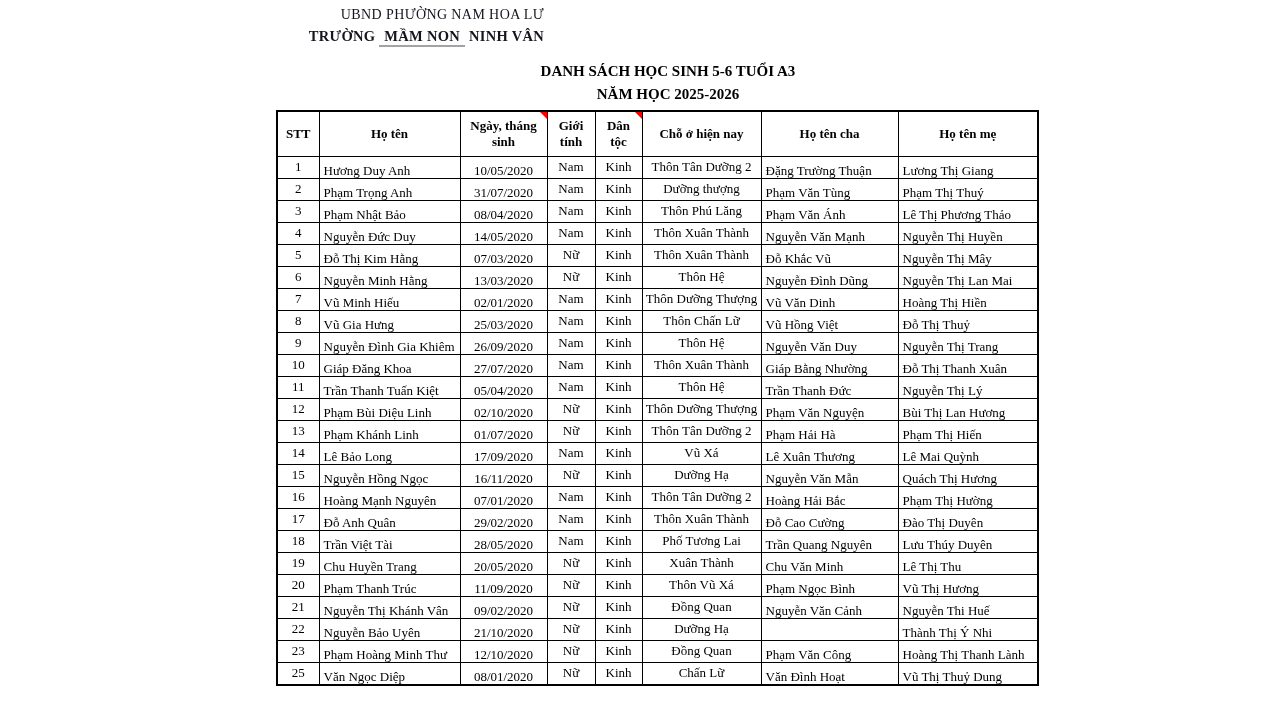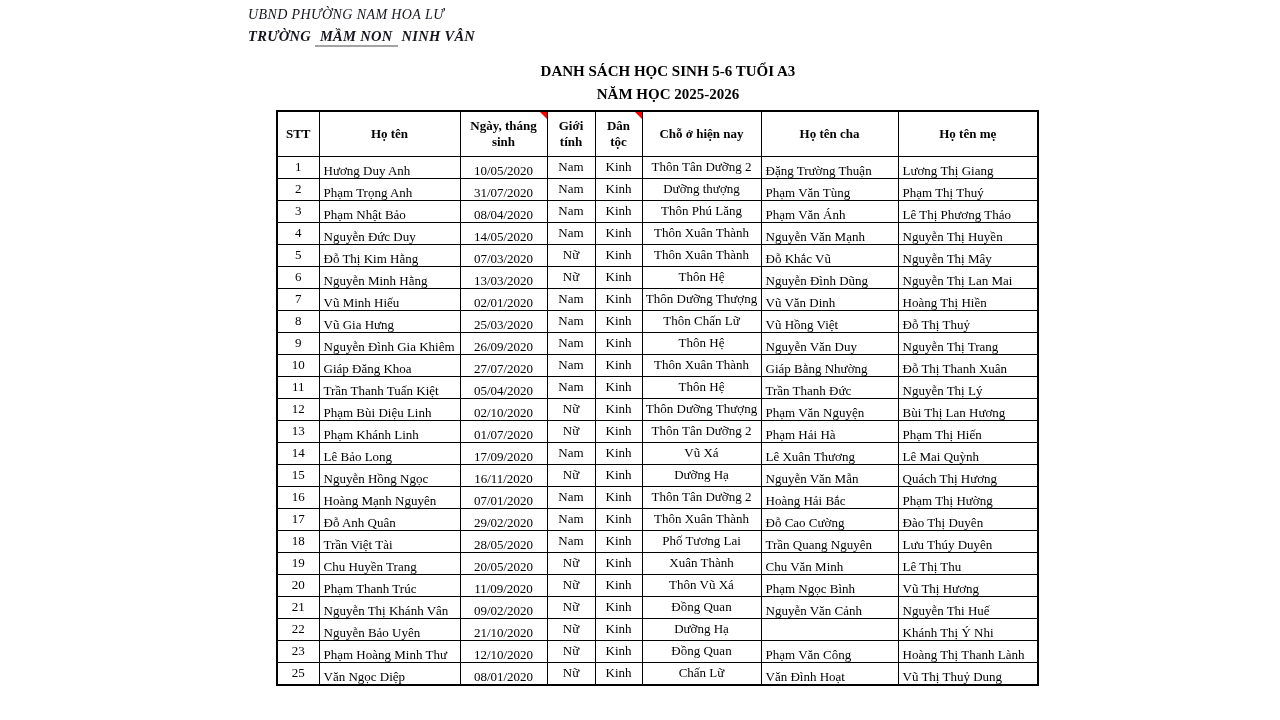--- a/index.html
+++ b/index.html
@@ -7,23 +7,22 @@
     width: 1280px; height: 720px;
     overflow: hidden;
     background: #ffffff;
     font-family: "Liberation Serif", "DejaVu Serif", serif;
     color: #000;
     position: relative;
   }
   .org-block {
     position: absolute;
     top: 7px; left: 248px; width: 296px;
-    text-align: left;
+    text-align: right;
     color: #15151d;
-    font-style: italic;
   }
   .org-line1 { font-size: 14px; letter-spacing: 0.4px; }
   .org-line2 { font-size: 14.5px; font-weight: bold; margin-top: 5px; letter-spacing: 0.3px; }
   .school-underlined {
     border-bottom: 2px solid #a3a3a3;
     padding: 0 5px 1px 5px;
   }
   .title-block {
     position: absolute;
     top: 60px; left: 418px; width: 500px;
@@ -326,21 +325,21 @@
         <td class="col-mother">Nguyễn Thi Huế</td>
       </tr>
       <tr>
         <td class="col-stt">22</td>
         <td class="col-name">Nguyễn Bảo Uyên</td>
         <td class="col-dob">21/10/2020</td>
         <td class="col-gender">Nữ</td>
         <td class="col-ethnic">Kinh</td>
         <td class="col-address">Dưỡng Hạ</td>
         <td class="col-father"></td>
-        <td class="col-mother">Khánh Thị Ý Nhi</td>
+        <td class="col-mother">Thành Thị Ý Nhi</td>
       </tr>
       <tr>
         <td class="col-stt">23</td>
         <td class="col-name">Phạm Hoàng Minh Thư</td>
         <td class="col-dob">12/10/2020</td>
         <td class="col-gender">Nữ</td>
         <td class="col-ethnic">Kinh</td>
         <td class="col-address">Đồng Quan</td>
         <td class="col-father">Phạm Văn Công</td>
         <td class="col-mother">Hoàng Thị Thanh Lành</td>

